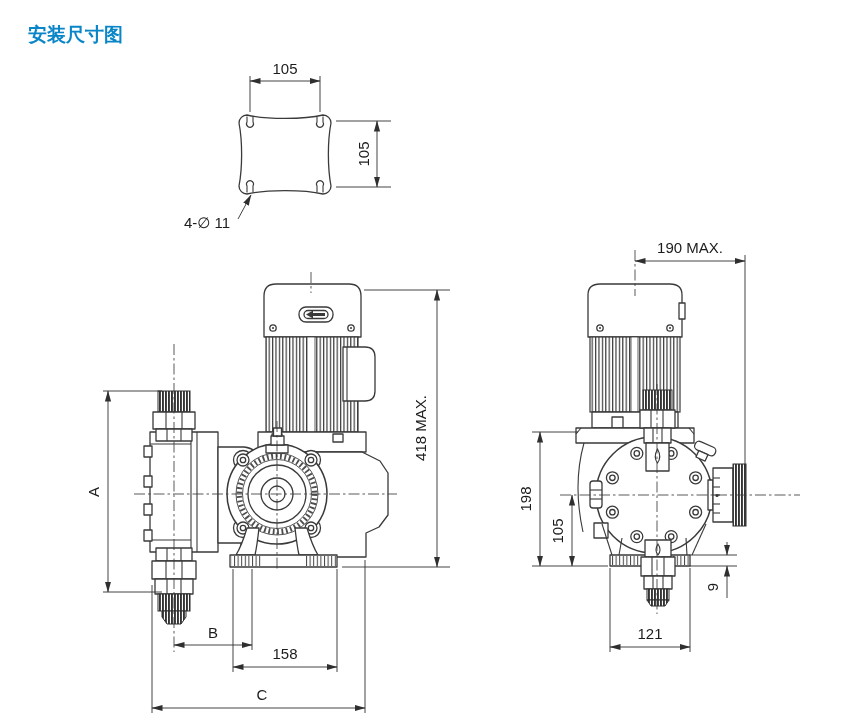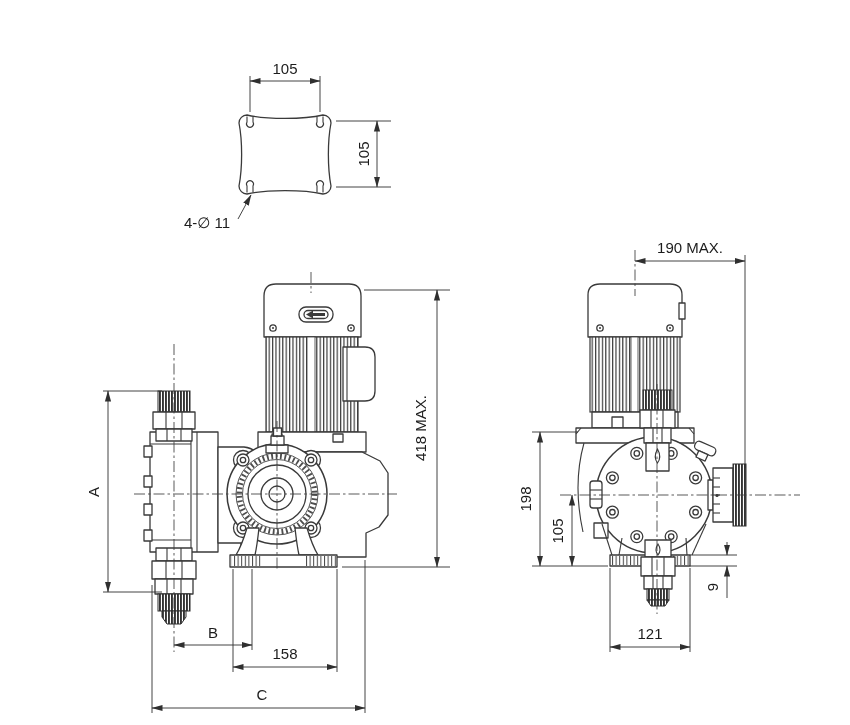--- a/index.html
+++ b/index.html
@@ -15,20 +15,21 @@
   .ln{fill:none;stroke:#3a3a3a;stroke-width:1.1;}
   .thin{fill:none;stroke:#3a3a3a;stroke-width:.85;}
   .c{fill:none;stroke:#3c3c3c;stroke-width:.85;stroke-dasharray:11 3 2.5 3;}
   .d{fill:none;stroke:#2f2f2f;stroke-width:.9;}
   text{font:15px "Liberation Sans","DejaVu Sans",sans-serif;fill:#1c1c1c;}
 </style>
 </head>
 <body>
 
 <div id="stage">
+  <div class="title">安装尺寸图</div>
 
   <svg width="850" height="725" viewBox="0 0 850 725">
     <defs>
       <pattern id="fins" width="3.4" height="4" patternUnits="userSpaceOnUse">
         <rect width="3.4" height="4" fill="#fff"></rect>
           <rect width="1.2" height="4" fill="#3a3a3a"></rect>
       </pattern>
       <pattern id="knurl" width="3" height="4" patternUnits="userSpaceOnUse">
         <rect width="3" height="4" fill="#fff"></rect>
           <rect width="1.9" height="4" fill="#333"></rect>

